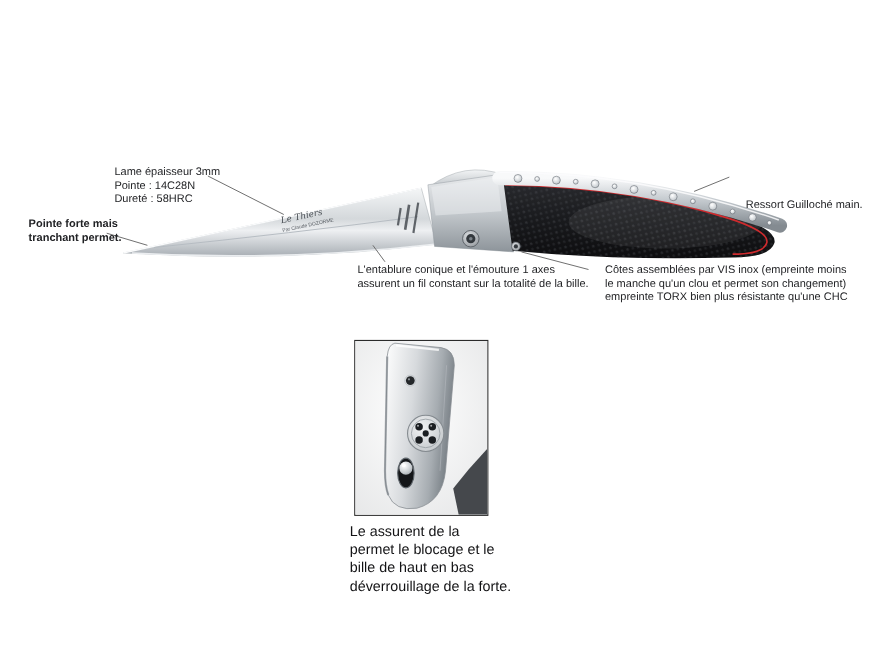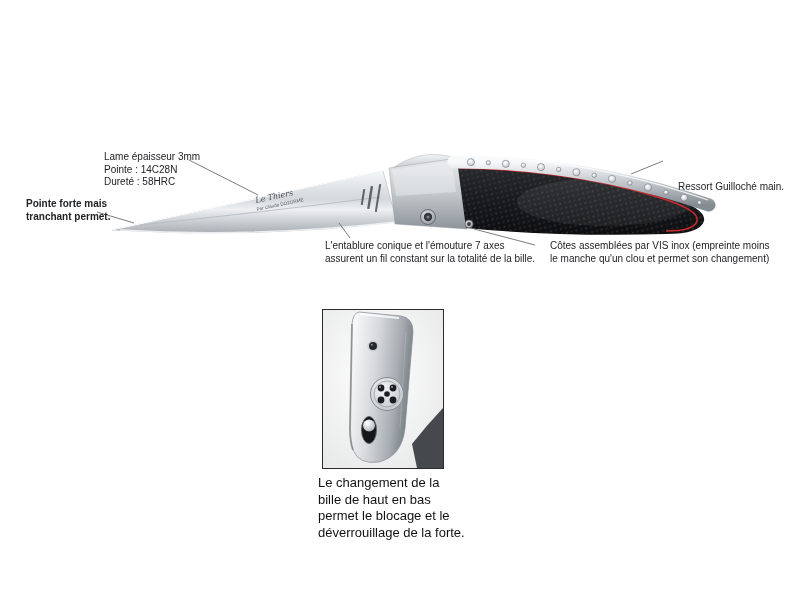--- a/index.html
+++ b/index.html
@@ -144,27 +144,28 @@
   <div class="ann" style="left:14px;top:198px;font-weight:bold;">
     <div>Pointe forte mais</div>
     <div>tranchant permet.</div>
   </div>
 
   <div class="ann" style="left:666px;top:153px;margin-top:28px;">
     <div>Ressort Guilloché main.</div>
   </div>
 
   <div class="ann" style="left:313px;top:240px;">
-    <div>L'entablure conique et l'émouture 7 axes</div>
+    <div>L'entablure conique et l'émouture 1 axes</div>
     <div>assurent un fil constant sur la totalité de la bille.</div>
   </div>
 
   <div class="ann" style="left:538px;top:240px;">
     <div>Côtes assemblées par VIS inox (empreinte moins</div>
     <div>le manche qu'un clou et permet son changement)</div>
+    <div>empreinte TORX bien plus résistante qu'une CHC</div>
   </div>
 
   <div class="inset-frame">
     <svg width="120" height="158" viewBox="0 0 120 158">
       <defs>
         <radialGradient id="i-bg" cx="0.45" cy="0.4" r="0.9">
           <stop offset="0" stop-color="#ffffff"></stop>
           <stop offset="1" stop-color="#e2e3e4"></stop>
         </radialGradient>
         <linearGradient id="i-metal" x1="0" y1="0" x2="1" y2="0.25">
@@ -215,19 +216,19 @@
 
       <g>
         <ellipse cx="46" cy="120" rx="7.5" ry="13.5" fill="#141619" stroke="#5f666c" stroke-width="1"></ellipse>
         <circle cx="46" cy="115.5" r="6" fill="url(#i-ball)"></circle>
         <circle cx="44" cy="113" r="1.8" fill="#ffffff" opacity="0.85"></circle>
       </g>
     </svg>
   </div>
 
   <div class="caption">
-    <div>Le changement de la</div>
+    <div>Le assurent de la</div>
+    <div>permet le blocage et le</div>
     <div>bille de haut en bas</div>
-    <div>permet le blocage et le</div>
     <div>déverrouillage de la forte.</div>
   </div>
 
 </div>
 
 </body></html>

